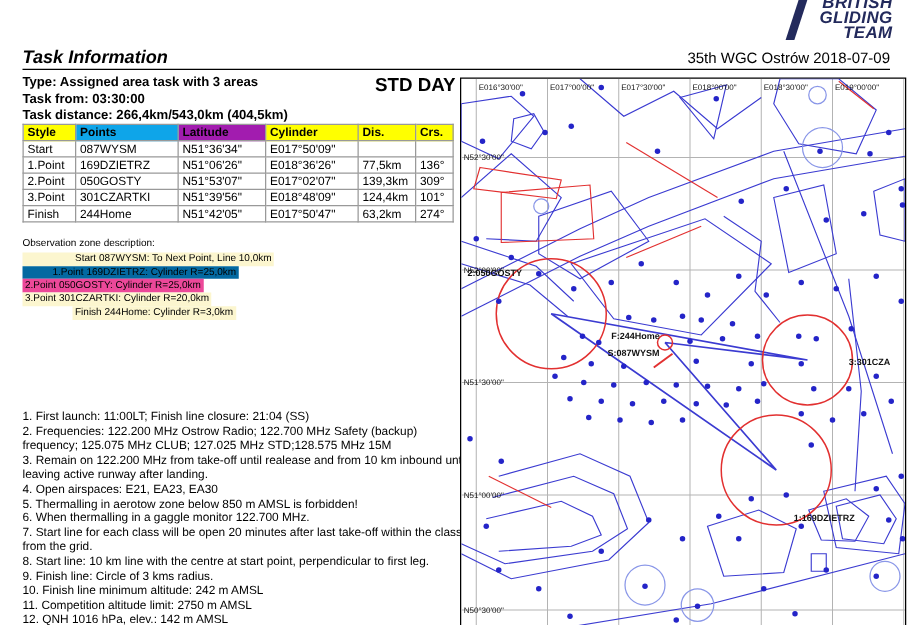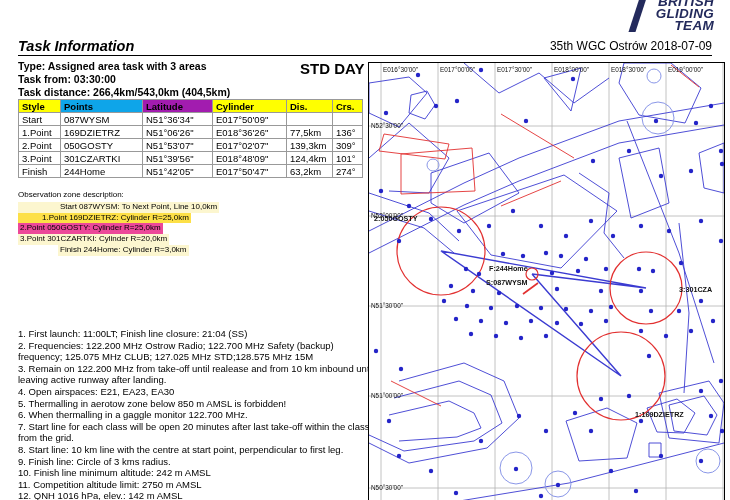--- a/index.html
+++ b/index.html
@@ -118,21 +118,21 @@
       <td>E017°50'47"</td>
       <td>63,2km</td>
       <td>274°</td>
     </tr>
   </tbody>
 </table>
 
 <div class="obs">
   <div class="obs-title">Observation zone description:</div>
   <div class="obsline" style="background: rgb(252, 246, 207); padding-left: 42px;">Start 087WYSM: To Next Point, Line 10,0km</div>
-  <div class="obsline" style="background: #fde047; padding-left: 24px;">1.Point 169DZIETRZ: Cylinder R=25,0km</div>
+  <div class="obsline" style="background: #0369a1; padding-left: 24px;">1.Point 169DZIETRZ: Cylinder R=25,0km</div>
   <div class="obsline" style="background: #ec4899;">2.Point 050GOSTY: Cylinder R=25,0km</div>
   <div class="obsline" style="background: rgb(252, 246, 207);">3.Point 301CZARTKI: Cylinder R=20,0km</div>
   <div class="obsline" style="background: rgb(252, 246, 207); margin-left: 40px;">Finish 244Home: Cylinder R=3,0km</div>
 </div>
 
 <div class="instructions">
   <div>1. First launch: 11:00LT; Finish line closure: 21:04 (SS)</div>
   <div>2. Frequencies: 122.200 MHz Ostrow Radio; 122.700 MHz Safety (backup) frequency; 125.075 MHz CLUB; 127.025 MHz STD;128.575 MHz 15M</div>
   <div>3. Remain on 122.200 MHz from take-off until realease and from 10 km inbound until leaving active runway after landing.</div>
   <div>4. Open airspaces: E21, EA23, EA30</div>

